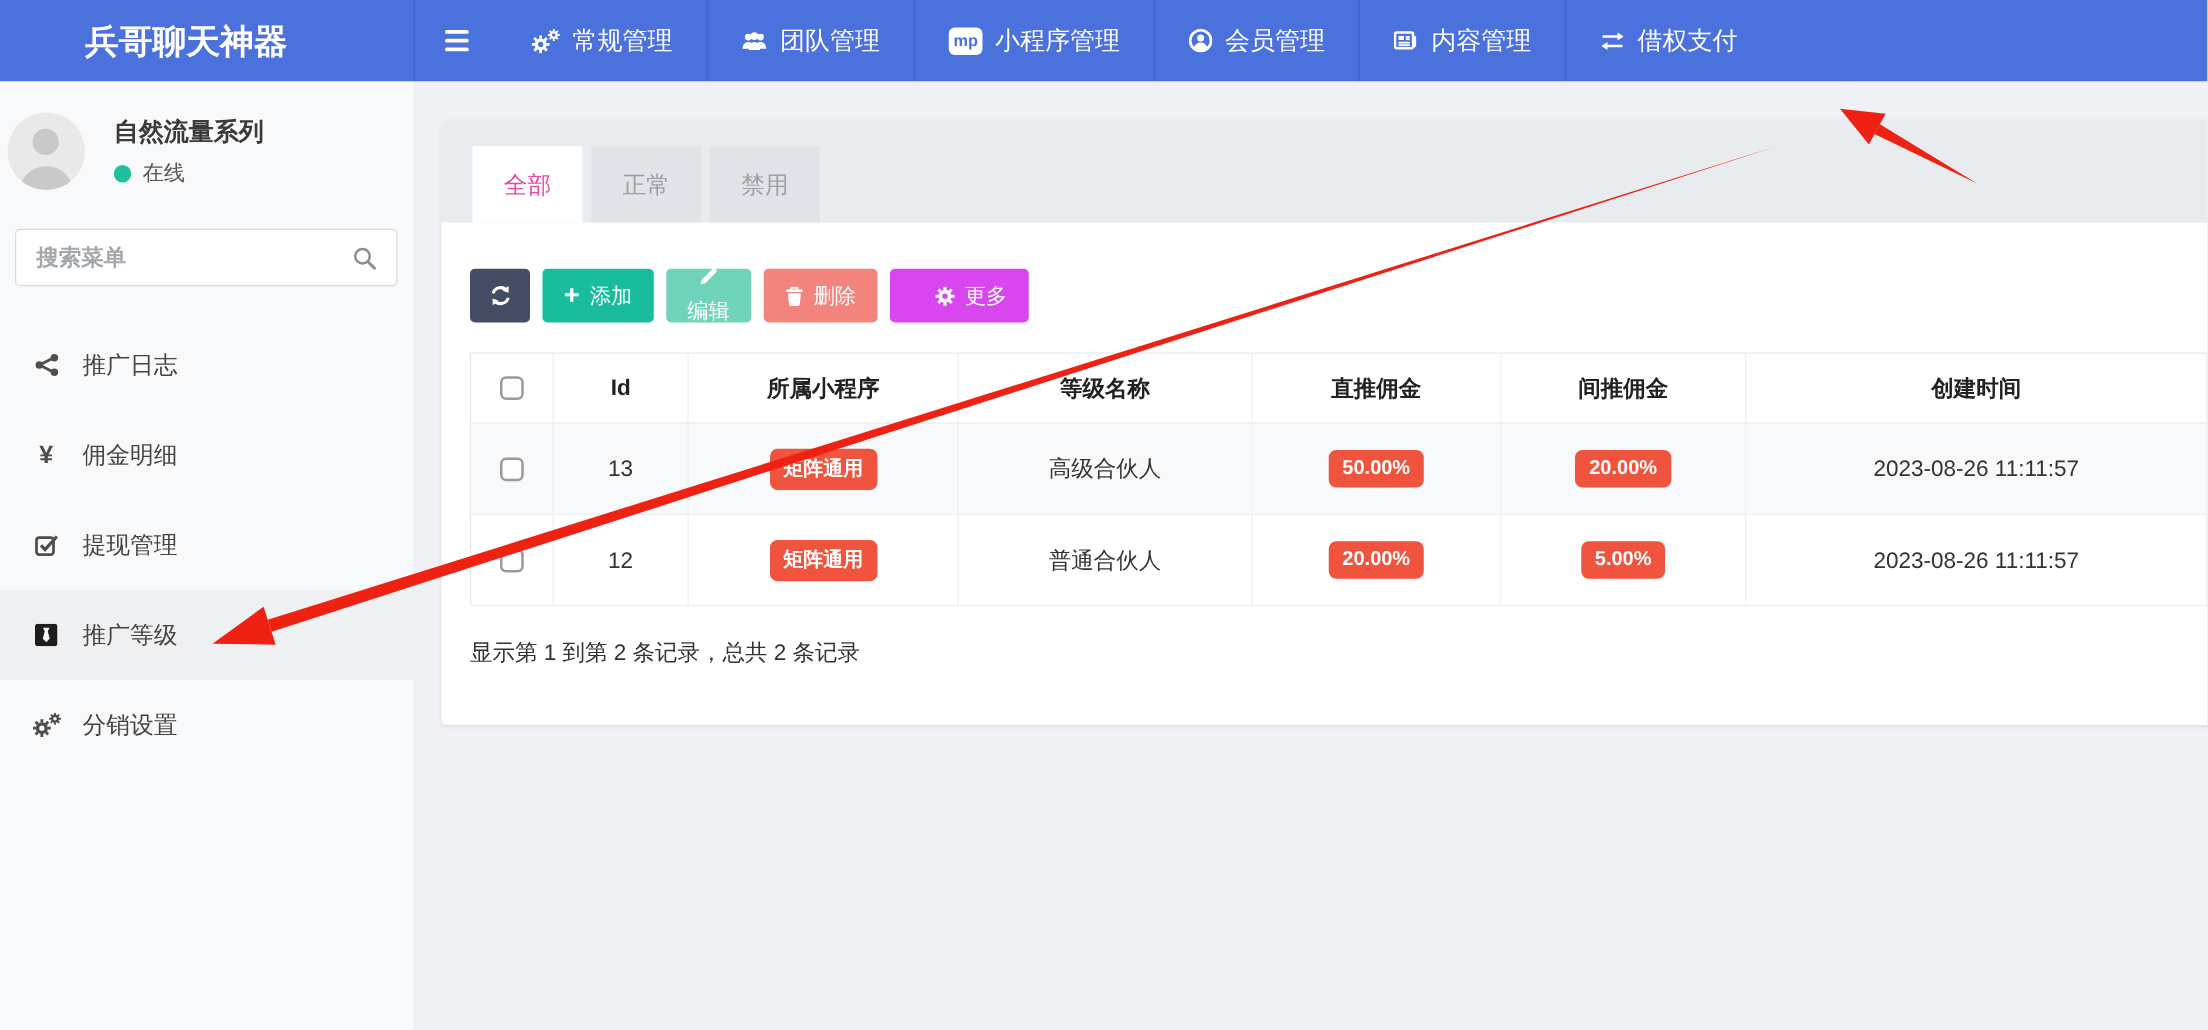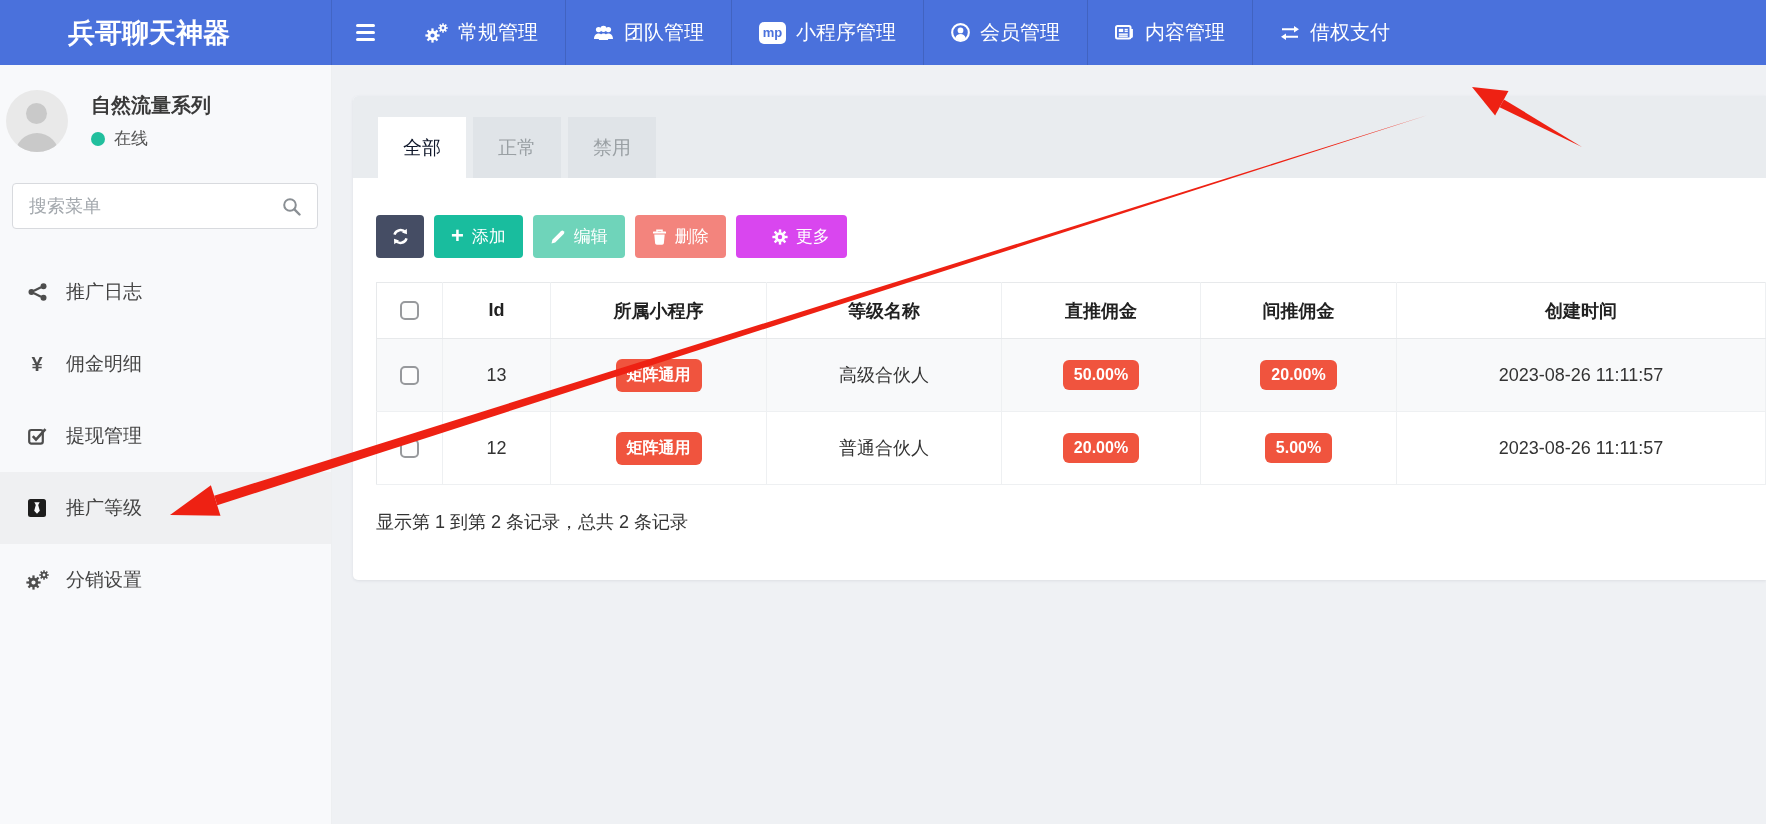--- a/index.html
+++ b/index.html
@@ -40,50 +40,50 @@
                    border-radius:22px 22px 0 0; left:9px; bottom:-5px; }
   .p-name { font-size:20px; font-weight:bold; color:#3a3a3a; }
   .p-status { display:flex; align-items:center; gap:9px; margin-top:8px;
               font-size:17px; color:#555; }
   .dot { width:14px; height:14px; border-radius:50%; background:#21bf9d; }
   .search-box { margin:31px 13px 0 12px; height:46px; background:#fff;
                 border:1px solid #d8dade; border-radius:4px; display:flex;
                 align-items:center; padding:0 16px; color:#8a8f94; }
   .search-box input { flex:1; border:none; outline:none; font-size:18px;
                       color:#666; background:transparent;
-                      font-family:"Liberation Sans","DejaVu Sans",sans-serif; }
+                      font-family:"Liberation Sans","DejaVu Sans",sans-serif;font-weight:bold; }
   .search-box input::placeholder { color:#a3a8ad; }
   .side-menu { margin-top:27px; }
   .side-item { height:72px; display:flex; align-items:center; gap:17px;
                padding-left:25px; font-size:19px; color:#444; cursor:pointer; }
   .side-item.active { background:#eff0f2; }
   .side-item .ict { width:24px; display:flex; justify-content:center; color:#4d4d4d; }
   .yen-glyph::before { content:"¥"; font-size:20px; font-weight:bold; color:#4d4d4d; }
 
   
   .main { position:absolute; top:65px; left:332px; right:0; bottom:0; background:#eff1f4; }
   .card { position:absolute; top:31px; left:21px; right:0; height:484px;
           background:#fff; border-radius:5px 0 0 5px;
           box-shadow:0 1px 3px rgba(60,70,90,.10); }
   .card-header { height:82px; background:#e9ecef; border-radius:5px 0 0 0;
                  display:flex; align-items:flex-end; padding-left:25px; }
   .tab { height:61px; min-width:88px; padding:0 25px; margin-right:7px;
          display:flex; align-items:center; justify-content:center;
          font-size:19px; color:#9aa0a4; background:#e0e4e8; cursor:pointer; }
-  .tab.active { background:#fff; color:#0f172a; }
+  .tab.active { background:#fff; color:#ec4899; }
   .card-body { padding:37px 0 0 23px; }
 
   .toolbar { display:flex; gap:10px; }
   .btn { height:43px; border:none; border-radius:4px; color:#fff; font-size:17px;
          display:inline-flex; align-items:center; justify-content:center; gap:8px;
          padding:0 17px; cursor:pointer;
          font-family:"Liberation Sans","DejaVu Sans",sans-serif; }
   .btn-refresh { width:48px; background:#454d64; padding:0; }
   .btn-add    { background:#19bd9e; }
-  .btn-edit   { background:#6fd4ba; }
+  .btn-edit   { background:#6fd4ba;flex-direction:column; }
   .btn-del    { background:#f3847d; }
   .btn-more   { background:#d946ef;padding-left:36px; }
   .plus-glyph::before { content:"+"; font-size:22px; font-weight:bold; line-height:1; }
 
   table.grid { width:100%; margin-top:24px; border-collapse:collapse; table-layout:fixed; }
   .grid th, .grid td { border-right:1px solid #eef0f2; text-align:center; }
   .grid th { height:56px; font-size:18px; color:#212121; font-weight:bold;
              border-top:1px solid #e7e9eb; border-bottom:1px solid #e7e9eb;margin-left:36px; }
   .grid td { height:73px; font-size:18px; color:#333; border-bottom:1px solid #eef0f2; }
   .grid th:first-child, .grid td:first-child { border-left:1px solid #e7e9eb; }

